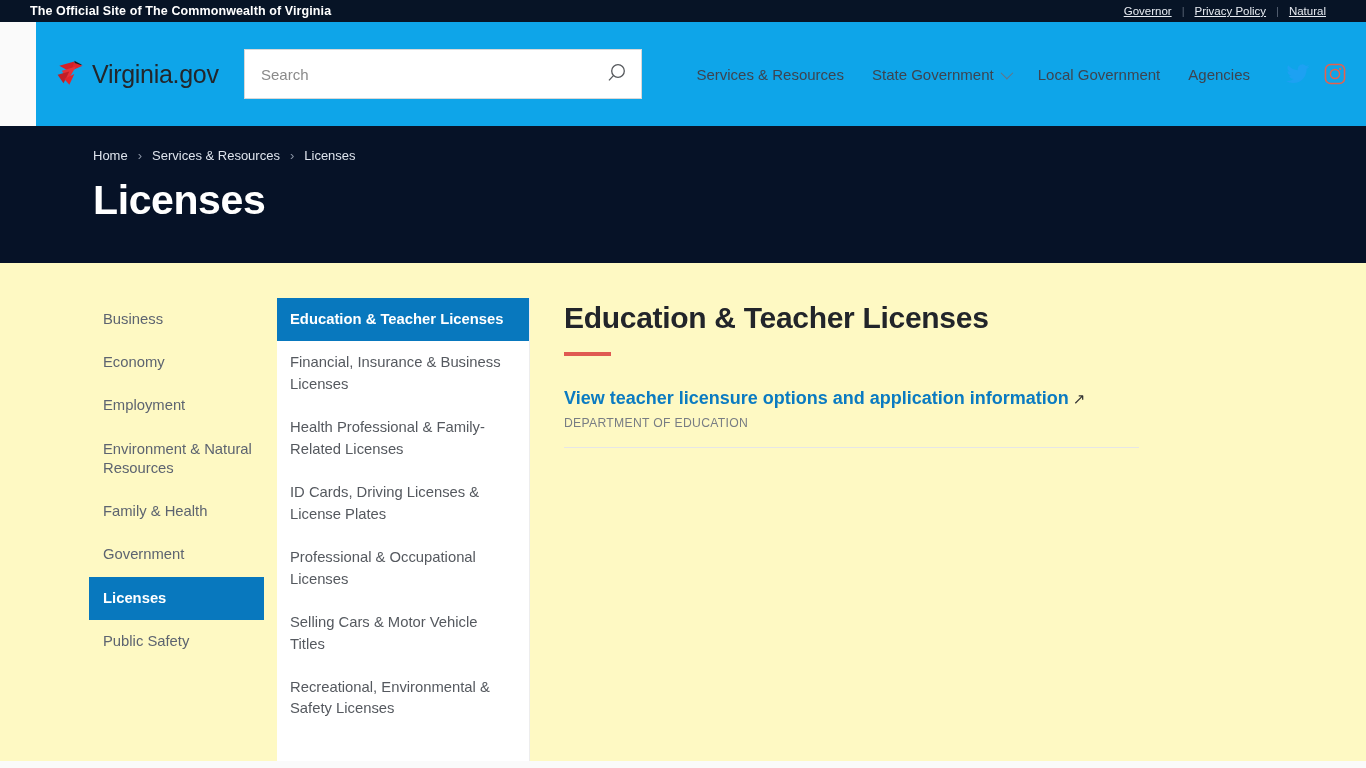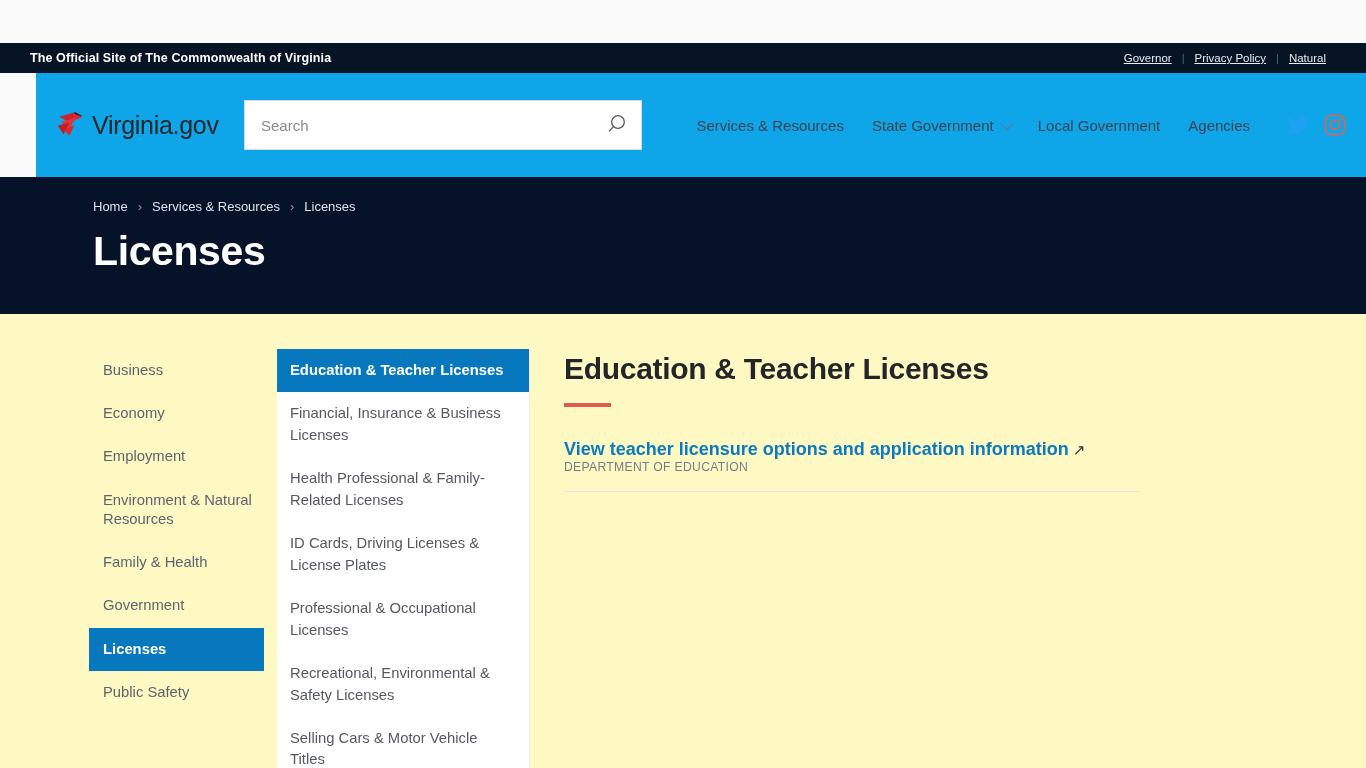--- a/index.html
+++ b/index.html
@@ -6,27 +6,26 @@
   html, body {
     width: 1366px;
     height: 768px;
     overflow: hidden;
     background: #fafafa;
     font-family: "Liberation Sans", sans-serif;
   }
 
   
   .utility-bar {
-    height: 30px;
+    height: 22px;
     background: #071426;
     display: flex;
     align-items: center;
     justify-content: space-between;
     padding: 0 30px 0 30px;
-    margin-top: 43px;
   }
   .utility-tagline {
     color: #ffffff;
     font-size: 12.5px;
     font-weight: bold;
     letter-spacing: 0.1px;
   }
   .utility-links {
     display: flex;
     align-items: center;
@@ -238,20 +237,21 @@
     text-decoration: none;
     cursor: pointer;
     display: inline;
   }
   .ext-arrow {
     font-size: 15px;
     color: #333;
     margin-left: 4px;
   }
   .result-agency {
+    margin-top: 7px;
     font-size: 12.2px;
     color: #787d84;
     letter-spacing: 0.3px;
   }
 </style>
 </head>
 <body>
 
 <div class="utility-bar">
   <div class="utility-tagline">The Official Site of The Commonwealth of Virginia</div>
@@ -374,24 +374,24 @@
     <div class="sub-item">
       <span>Health Professional &amp; Family-Related Licenses</span>
     </div>
     <div class="sub-item">
       <span>ID Cards, Driving Licenses &amp; License Plates</span>
     </div>
     <div class="sub-item">
       <span>Professional &amp; Occupational Licenses</span>
     </div>
     <div class="sub-item">
+      <span>Selling Cars &amp; Motor Vehicle Titles</span>
+    </div>
+    <div class="sub-item">
       <span>Recreational, Environmental &amp; Safety Licenses</span>
-    </div>
-    <div class="sub-item">
-      <span>Selling Cars &amp; Motor Vehicle Titles</span>
     </div>
   </div>
 
   <div class="content">
     <h2 class="content-title">Education &amp; Teacher Licenses</h2>
     <div class="title-rule"></div>
 
     <div class="result">
       <a class="result-link">View teacher licensure options and application information</a><span class="ext-arrow">↗</span>
       <div class="result-agency">DEPARTMENT OF EDUCATION</div>

